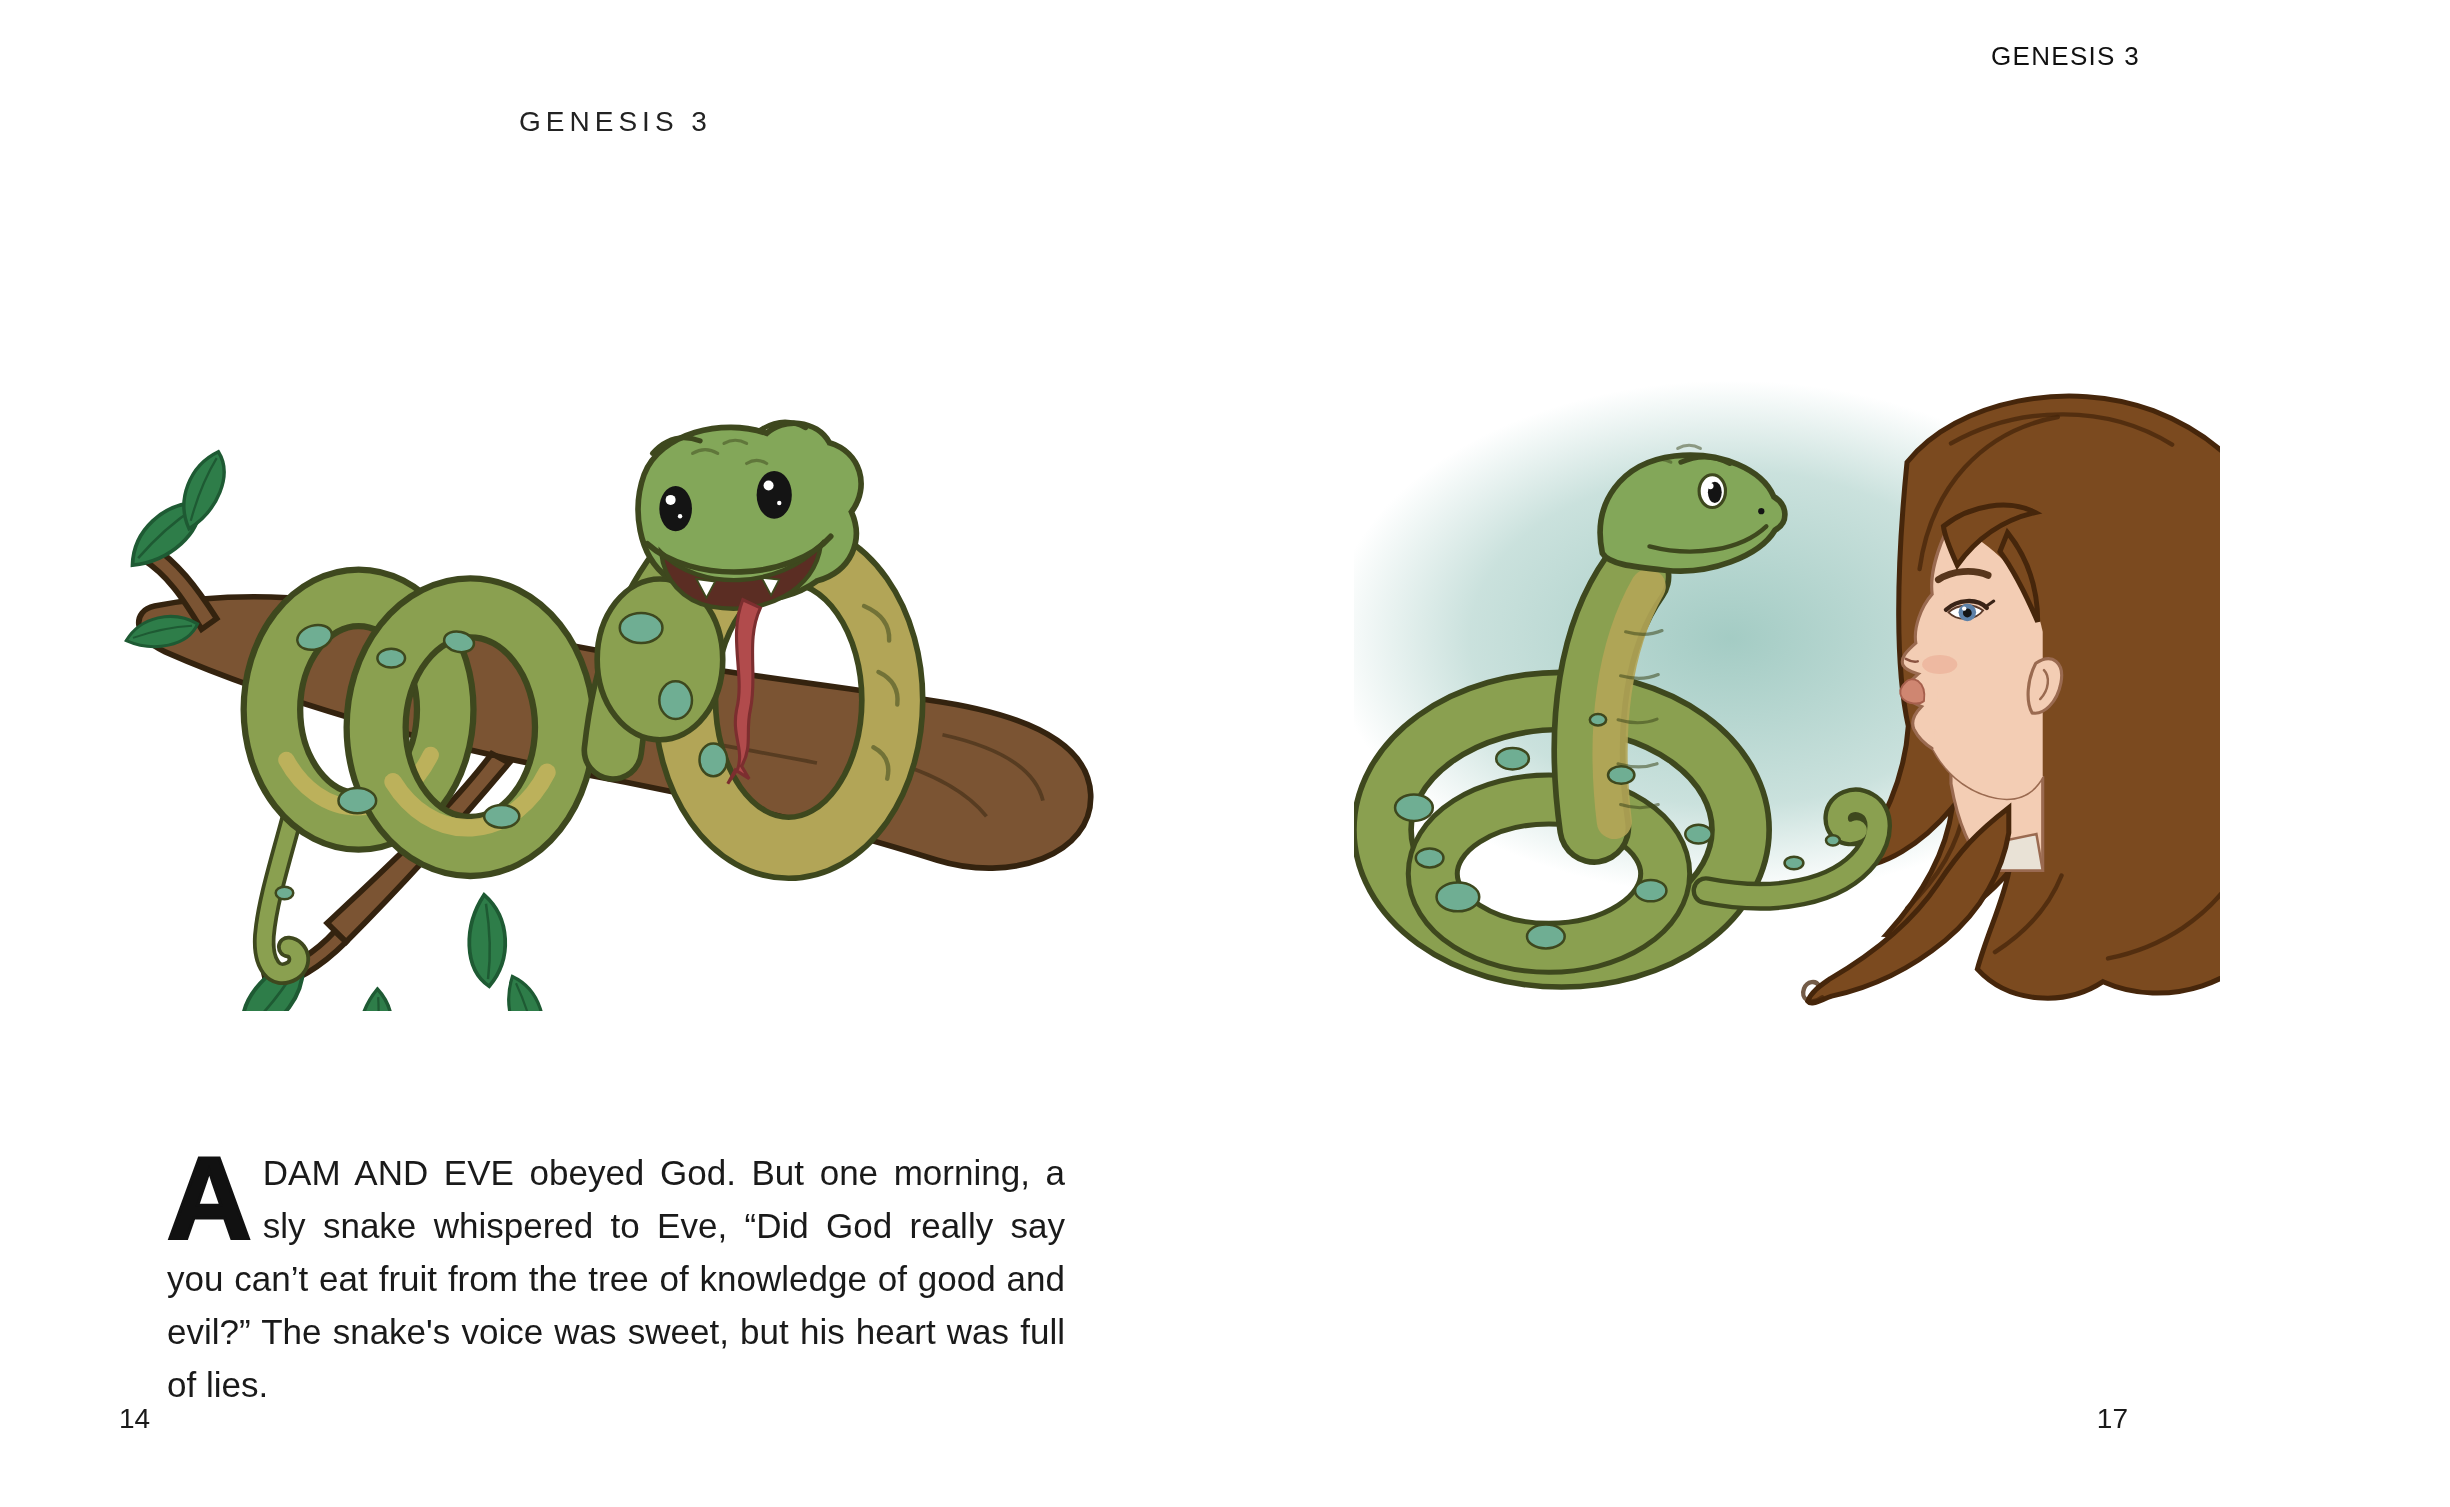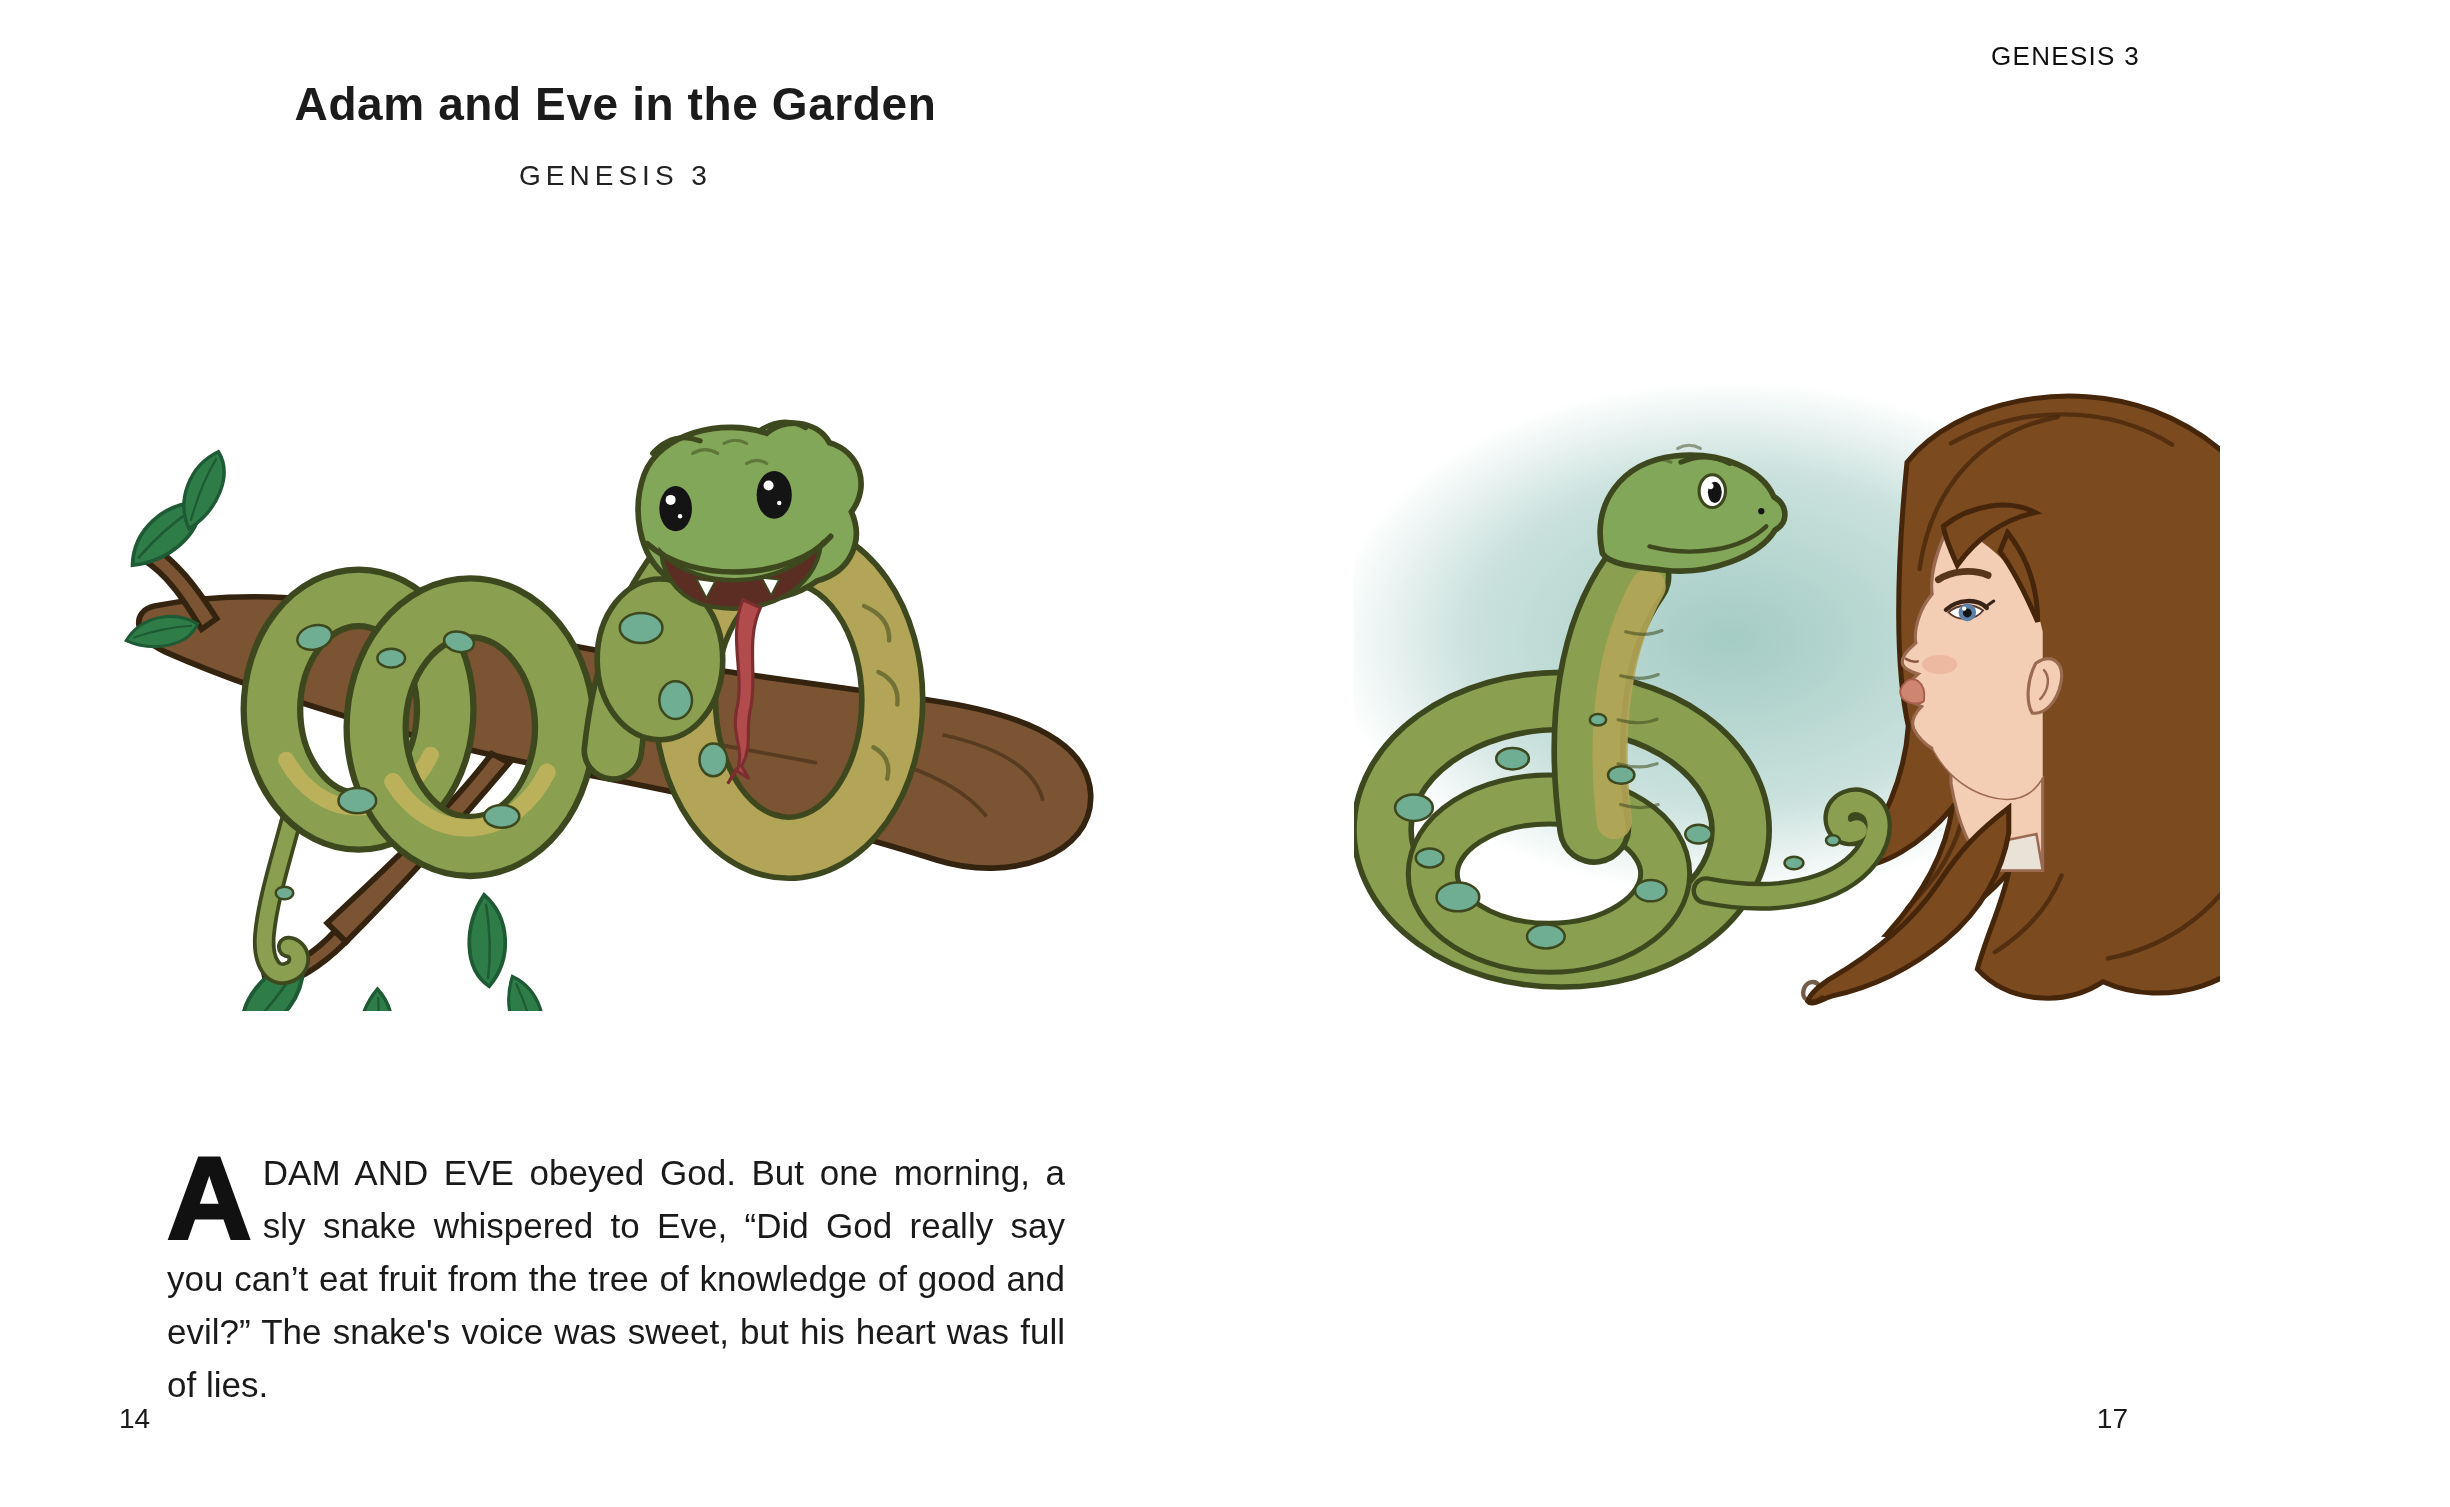--- a/index.html
+++ b/index.html
@@ -42,21 +42,20 @@
   .eye-black{fill:#141414;}
 </style>
 </head>
 <body>
 
 <div class="spread">
 
   <div class="running-head">GENESIS 3</div>
 
   <div class="title-block">
-    <div class="book-title">Adam and Eve in the Garden</div>
     <div class="book-subtitle">GENESIS 3</div>
   </div>
 
   <svg id="illo-left" class="illo" viewBox="0 0 1620 1040" aria-hidden="true">
     <defs>
       <g id="leafShape">
         <path class="leaf" d="M0,0 C18,-52 78,-80 132,-62 C122,-14 58,12 0,0 Z"></path>
         <path class="leaf-vein" d="M12,-8 C52,-32 92,-48 122,-56"></path>
       </g>
     </defs>

